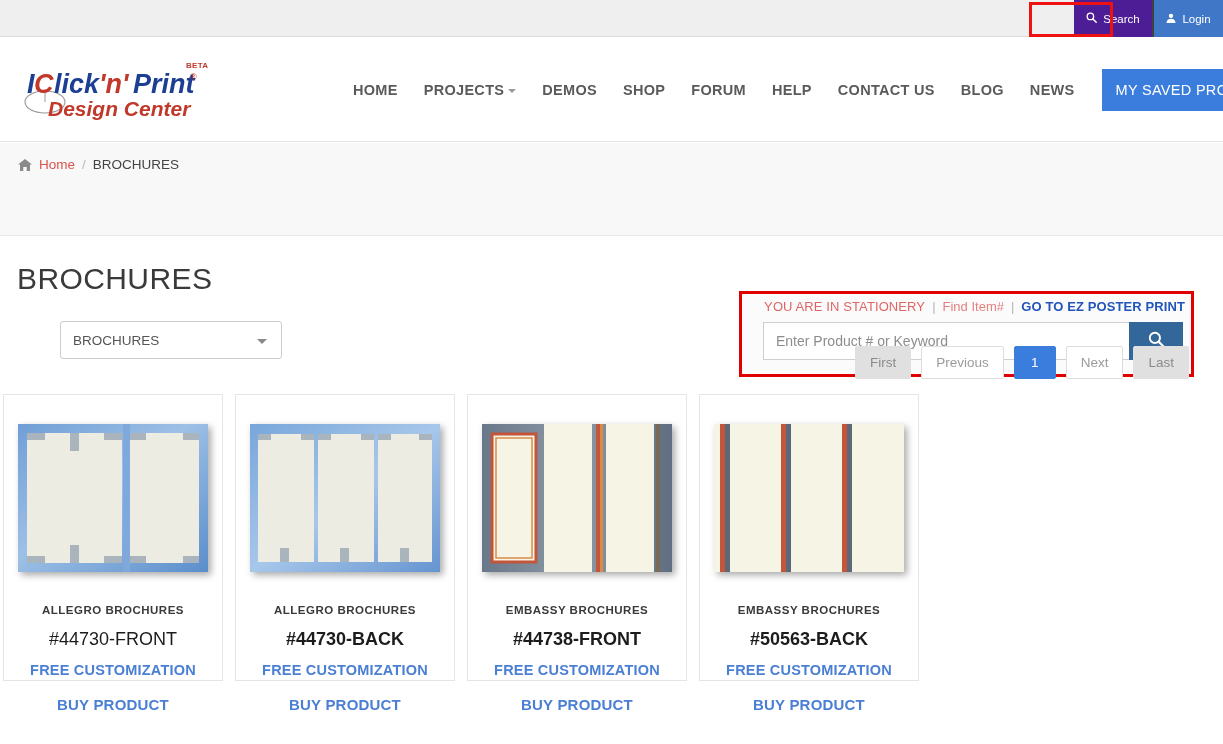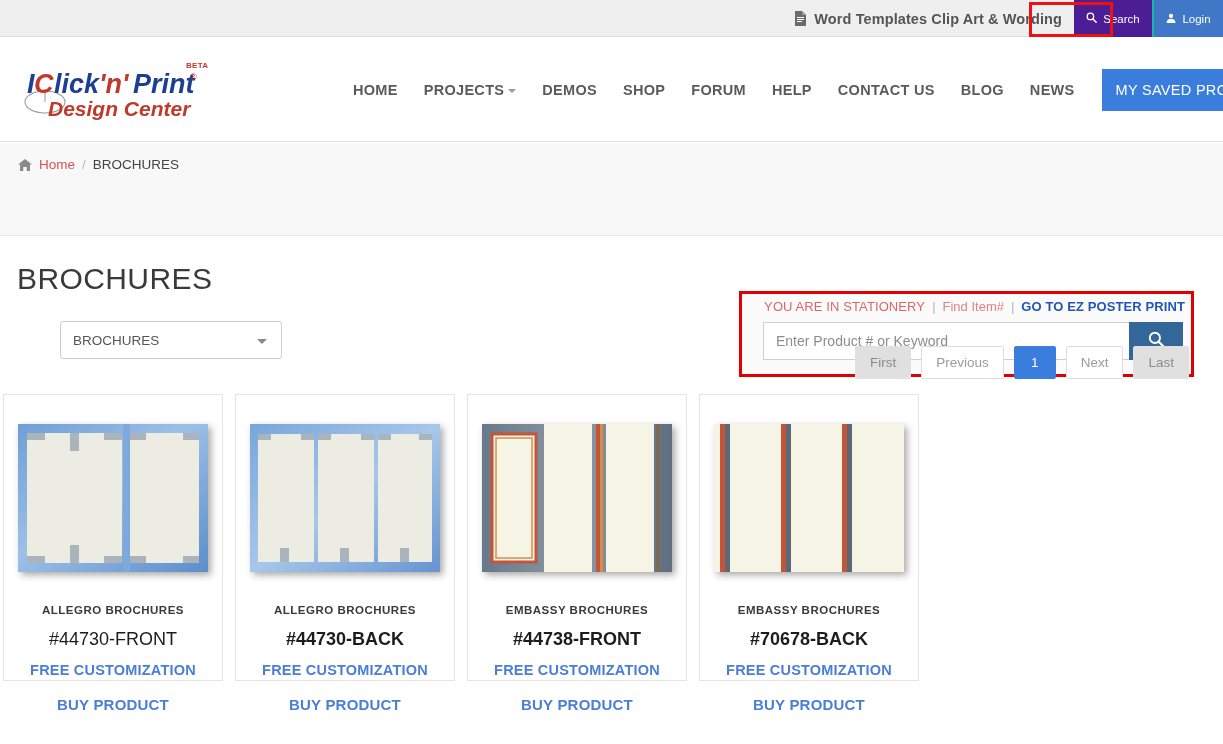--- a/index.html
+++ b/index.html
@@ -37,21 +37,21 @@
     width: 78px;
     font-size: 11.5px;
     border: none; cursor: pointer;
   }
   .btn-login-top {
     display: flex; align-items: center; justify-content: center; gap: 6px;
     background: #4077c7; color: #ffffff;
     width: 71px;
     font-size: 11.5px;
     border: none; cursor: pointer;
-    border-left: 2px solid #14b8a6;
+    border-left: 2px solid #404040;
   }
   .red-box-search {
     position: absolute; left: 1029px; top: 2px;
     width: 84px; height: 35px;
     border: 3px solid #ee1111;
     pointer-events: none;
   }
 
   
   .header {
@@ -237,32 +237,20 @@
     text-decoration: none; letter-spacing: .2px;
   }
   .cardwrap { position: relative; }
 </style>
 </head>
 <body>
 
 <div class="topbar">
   <div class="topbar-inner">
 
-    <div class="word-templates">
-      <span class="doc-icon">
-        <svg viewBox="0 0 13 15" width="13" height="15">
-          <path d="M1 0h7l4 4v11H1z" fill="#6b6b6b"></path>
-          <path d="M8 0l4 4H8z" fill="#9a9a9a"></path>
-          <rect x="3" y="6" width="7" height="1" fill="#ffffff"></rect>
-          <rect x="3" y="8" width="7" height="1" fill="#ffffff"></rect>
-          <rect x="3" y="10" width="5" height="1" fill="#ffffff"></rect>
-        </svg>
-      </span>
-      <span>Word Templates Clip Art &amp; Wording</span>
-    </div>
 
     <div class="btn-search-top">
       <span>
         <svg viewBox="0 0 14 14" width="11" height="11">
           <circle cx="5.6" cy="5.6" r="4.1" fill="none" stroke="#ffffff" stroke-width="1.7"></circle>
           <line x1="8.8" y1="8.8" x2="13" y2="13" stroke="#ffffff" stroke-width="1.9" stroke-linecap="round"></line>
         </svg>
       </span>
       <span>Search</span>
     </div>
@@ -505,19 +493,19 @@
               <rect x="11" y="0" width="5" height="148" fill="#5c6877"></rect>
               <rect x="67" y="0" width="5" height="148" fill="#c2553a"></rect>
               <rect x="72" y="0" width="5" height="148" fill="#5c6877"></rect>
               <rect x="128" y="0" width="5" height="148" fill="#c2553a"></rect>
               <rect x="133" y="0" width="5" height="148" fill="#5c6877"></rect>
             </g>
           </svg>
         </div>
       </div>
       <div class="card-brand">EMBASSY BROCHURES</div>
-      <div class="card-sku bold">#70678-BACK</div>
+      <div class="card-sku bold">#50563-BACK</div>
       <a href="#" class="card-free">FREE CUSTOMIZATION</a>
     </div>
     <a href="#" class="card-buy">BUY PRODUCT</a>
   </div>
 
 </div>
 
 </body></html>

